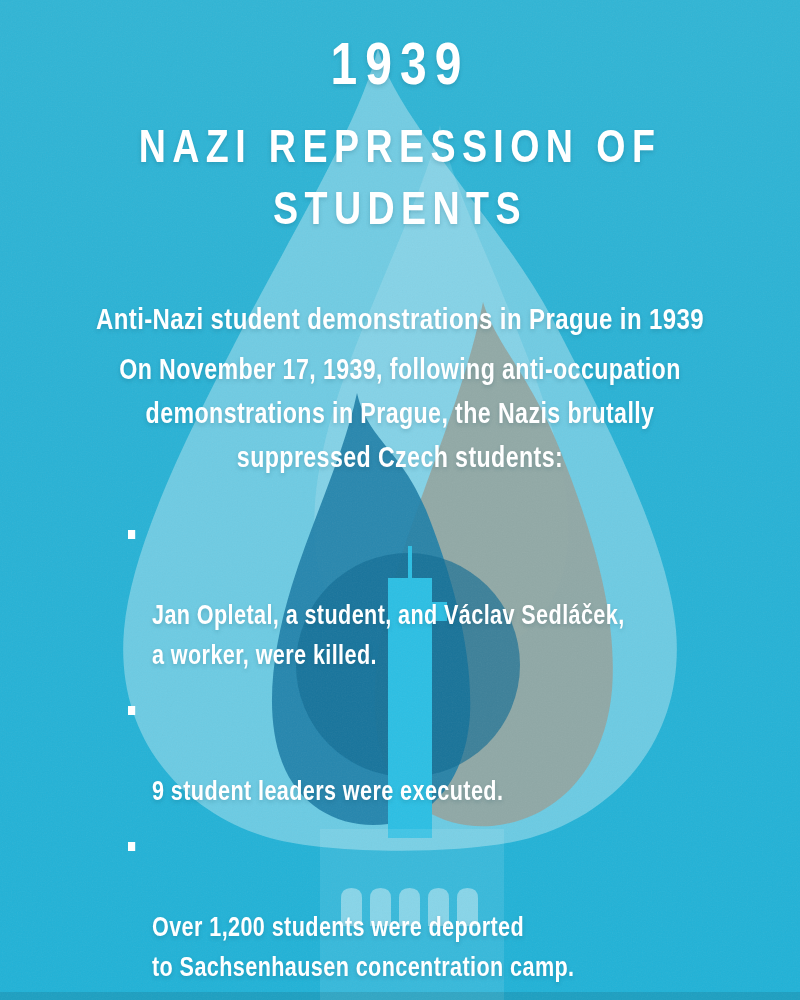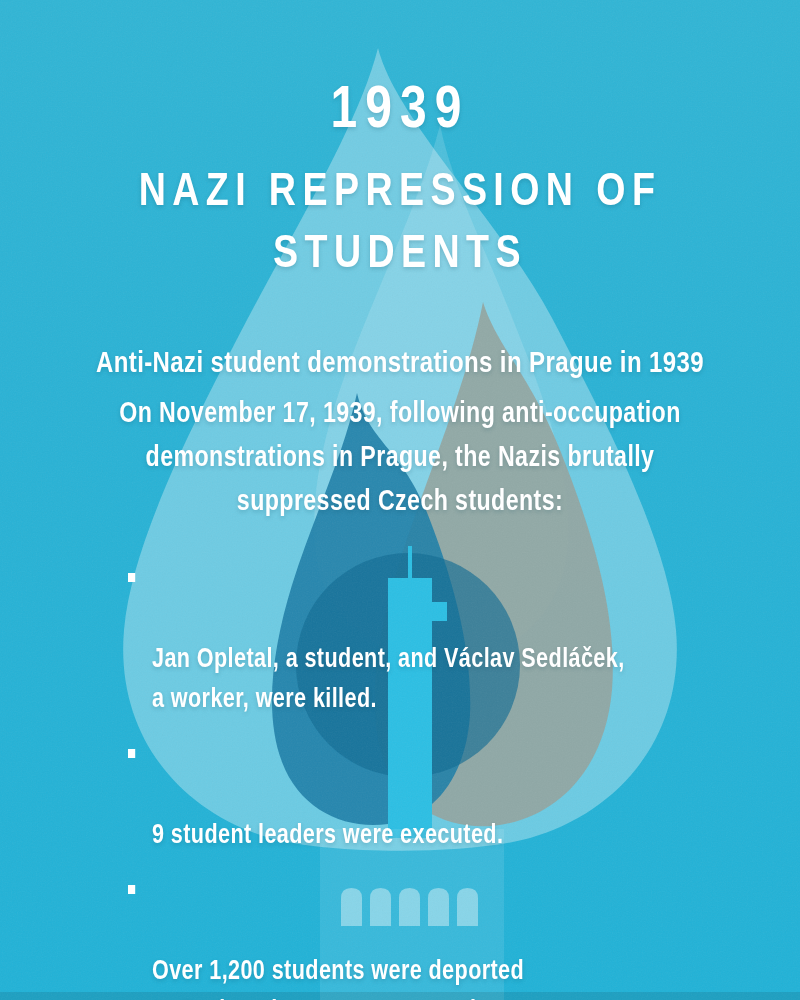--- a/index.html
+++ b/index.html
@@ -8,21 +8,21 @@
     font-family:"Liberation Sans","DejaVu Sans",sans-serif;
     -webkit-font-smoothing:antialiased;
   }
   .poster {
     position:relative; width:800px; height:1000px; overflow:hidden;
     background:linear-gradient(180deg, var(--bg-top,#30b5d5) 0%, var(--bg-mid,#29b2d5) 40%, var(--bg-bottom,#20b2d7) 100%);
   }
   svg.illus { position:absolute; inset:0; display:block; }
 
   .content {
-    position:absolute; inset:0; padding-top:76px;
+    position:absolute; inset:0; padding-top:33px;
     color:var(--text,#ffffff); text-align:center; font-weight:bold;
     font-stretch:condensed;
     text-shadow:0 2px 5px rgba(8,64,86,0.20);
   }
   .cx        { transform:scaleX(0.80); }
   .cx-center { transform-origin:50% 0; }
   .cx-left   { transform-origin:0 0; }
 
   .year  { font-size:60px; line-height:62px; letter-spacing:10px; }
   .title { margin:20px 0 0; font-size:47px; line-height:62px; letter-spacing:8px; white-space:pre-line; font-weight:bold; }

